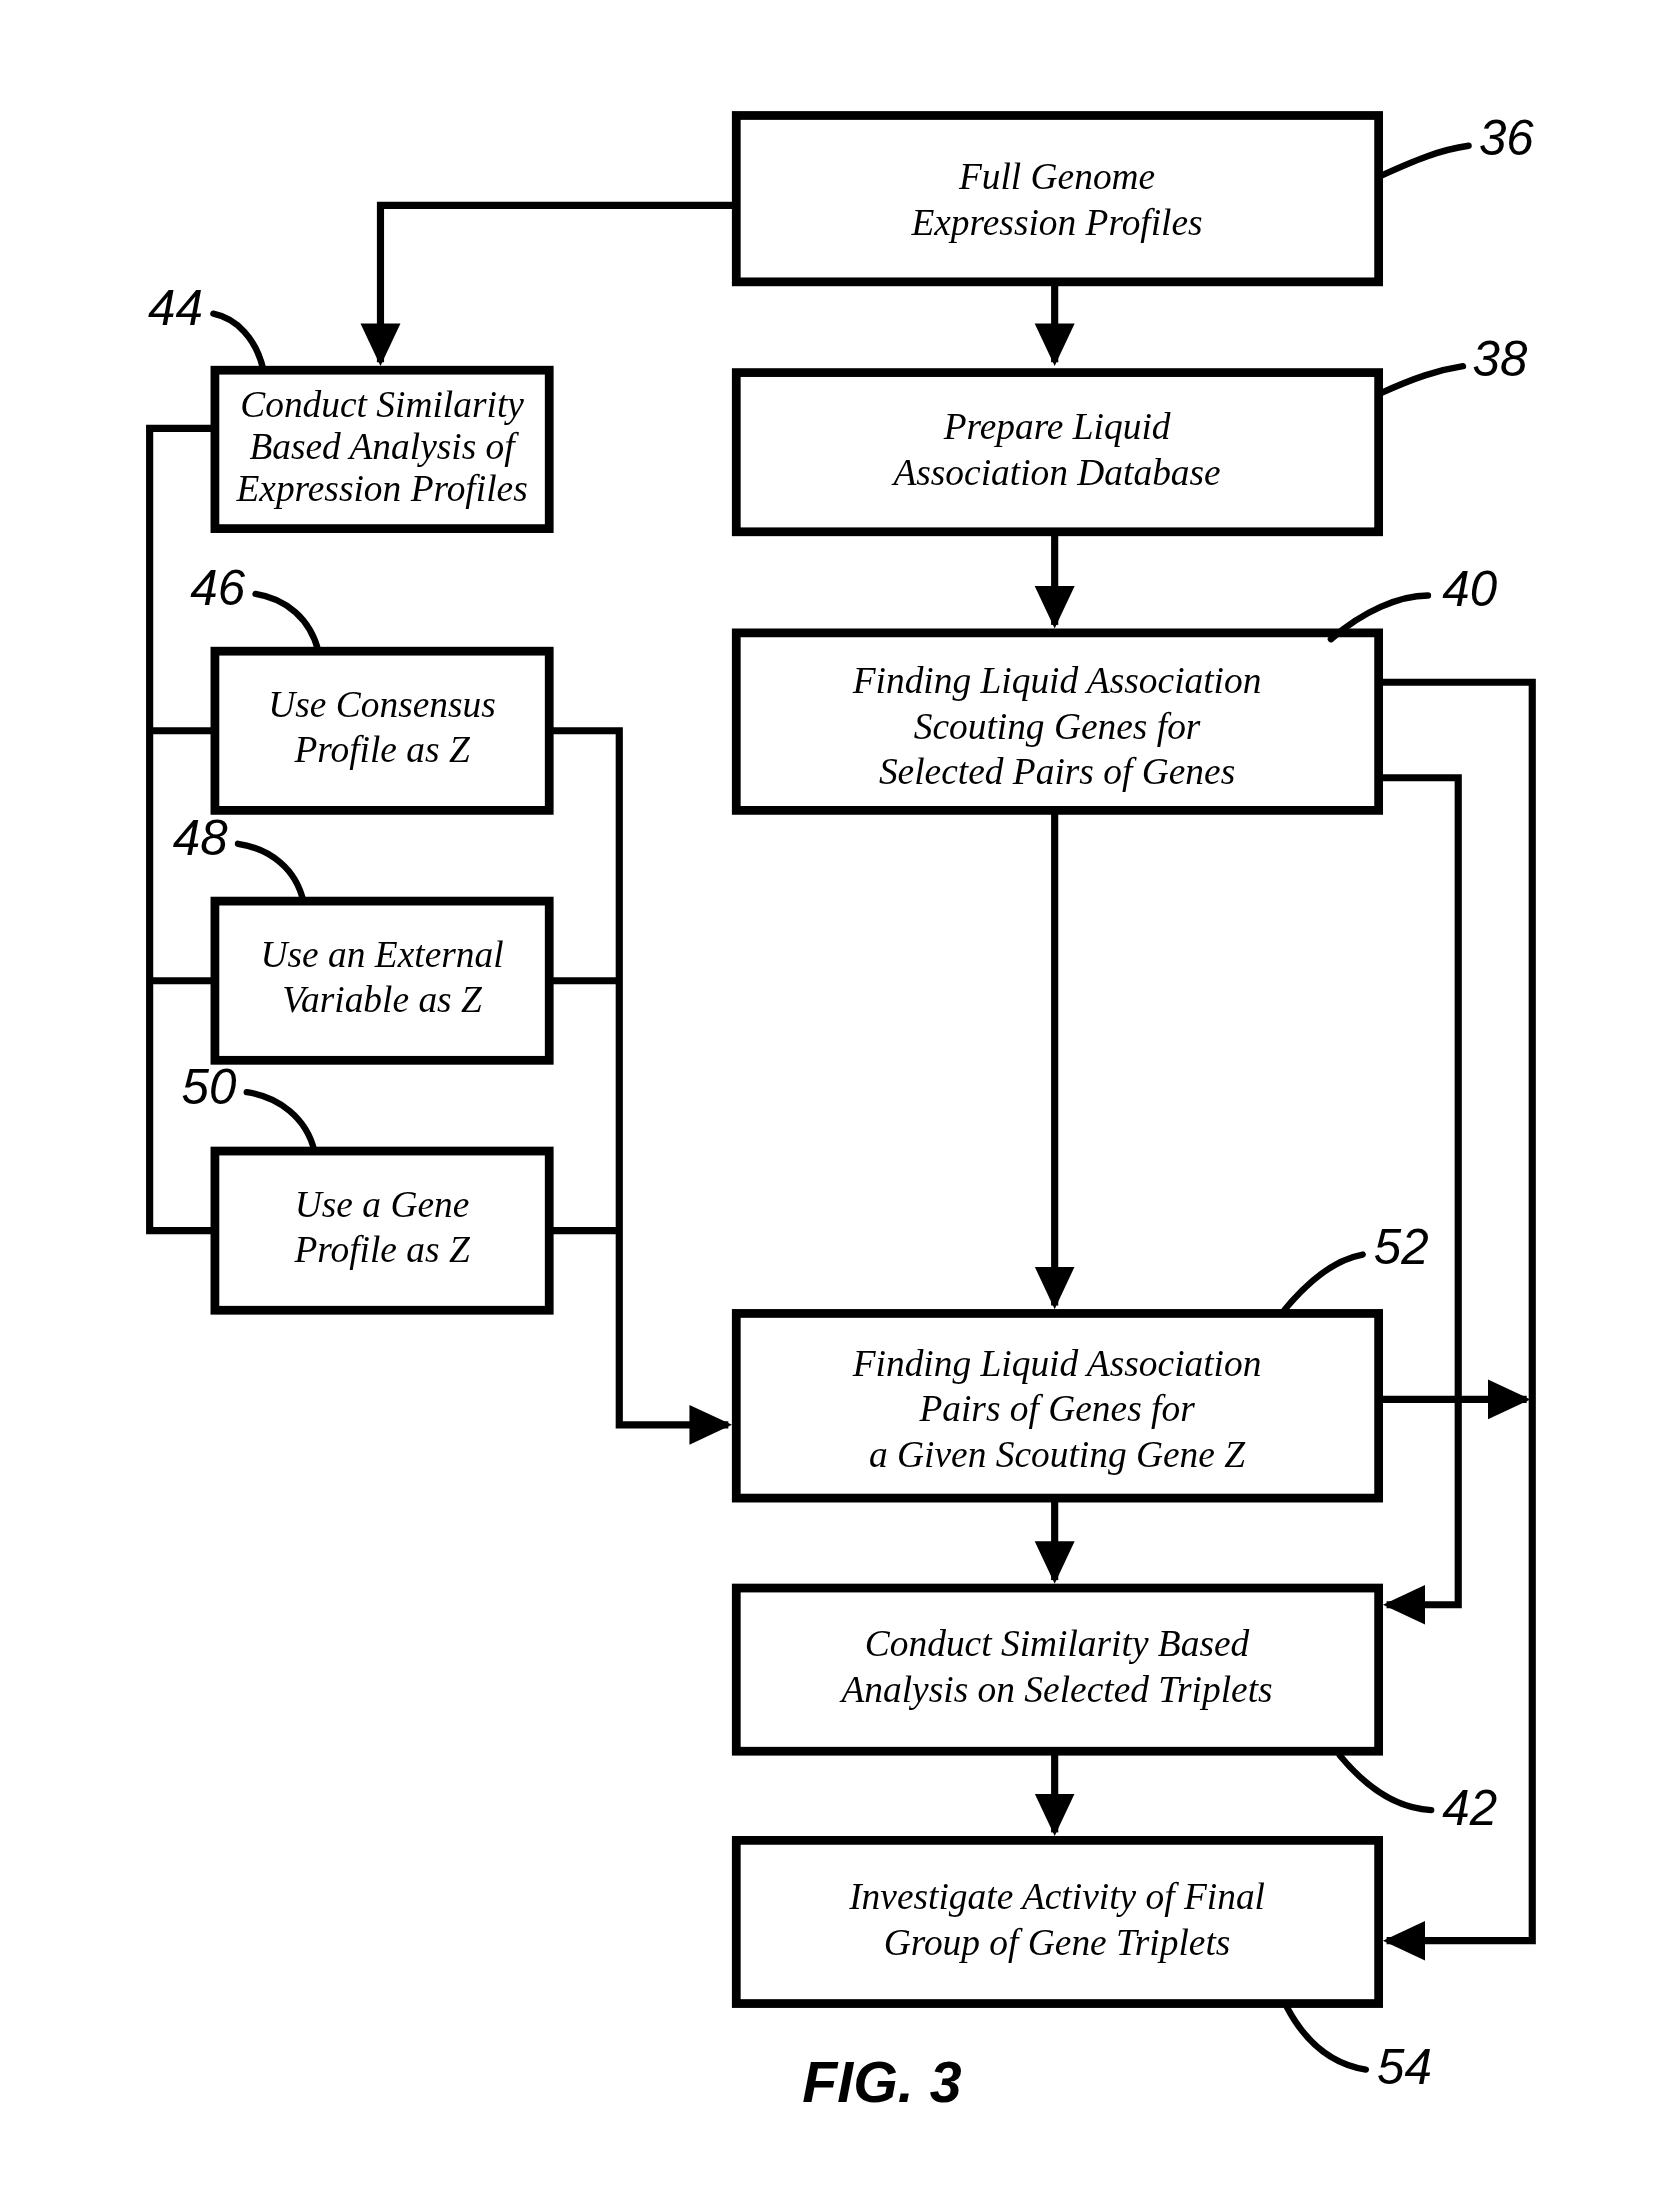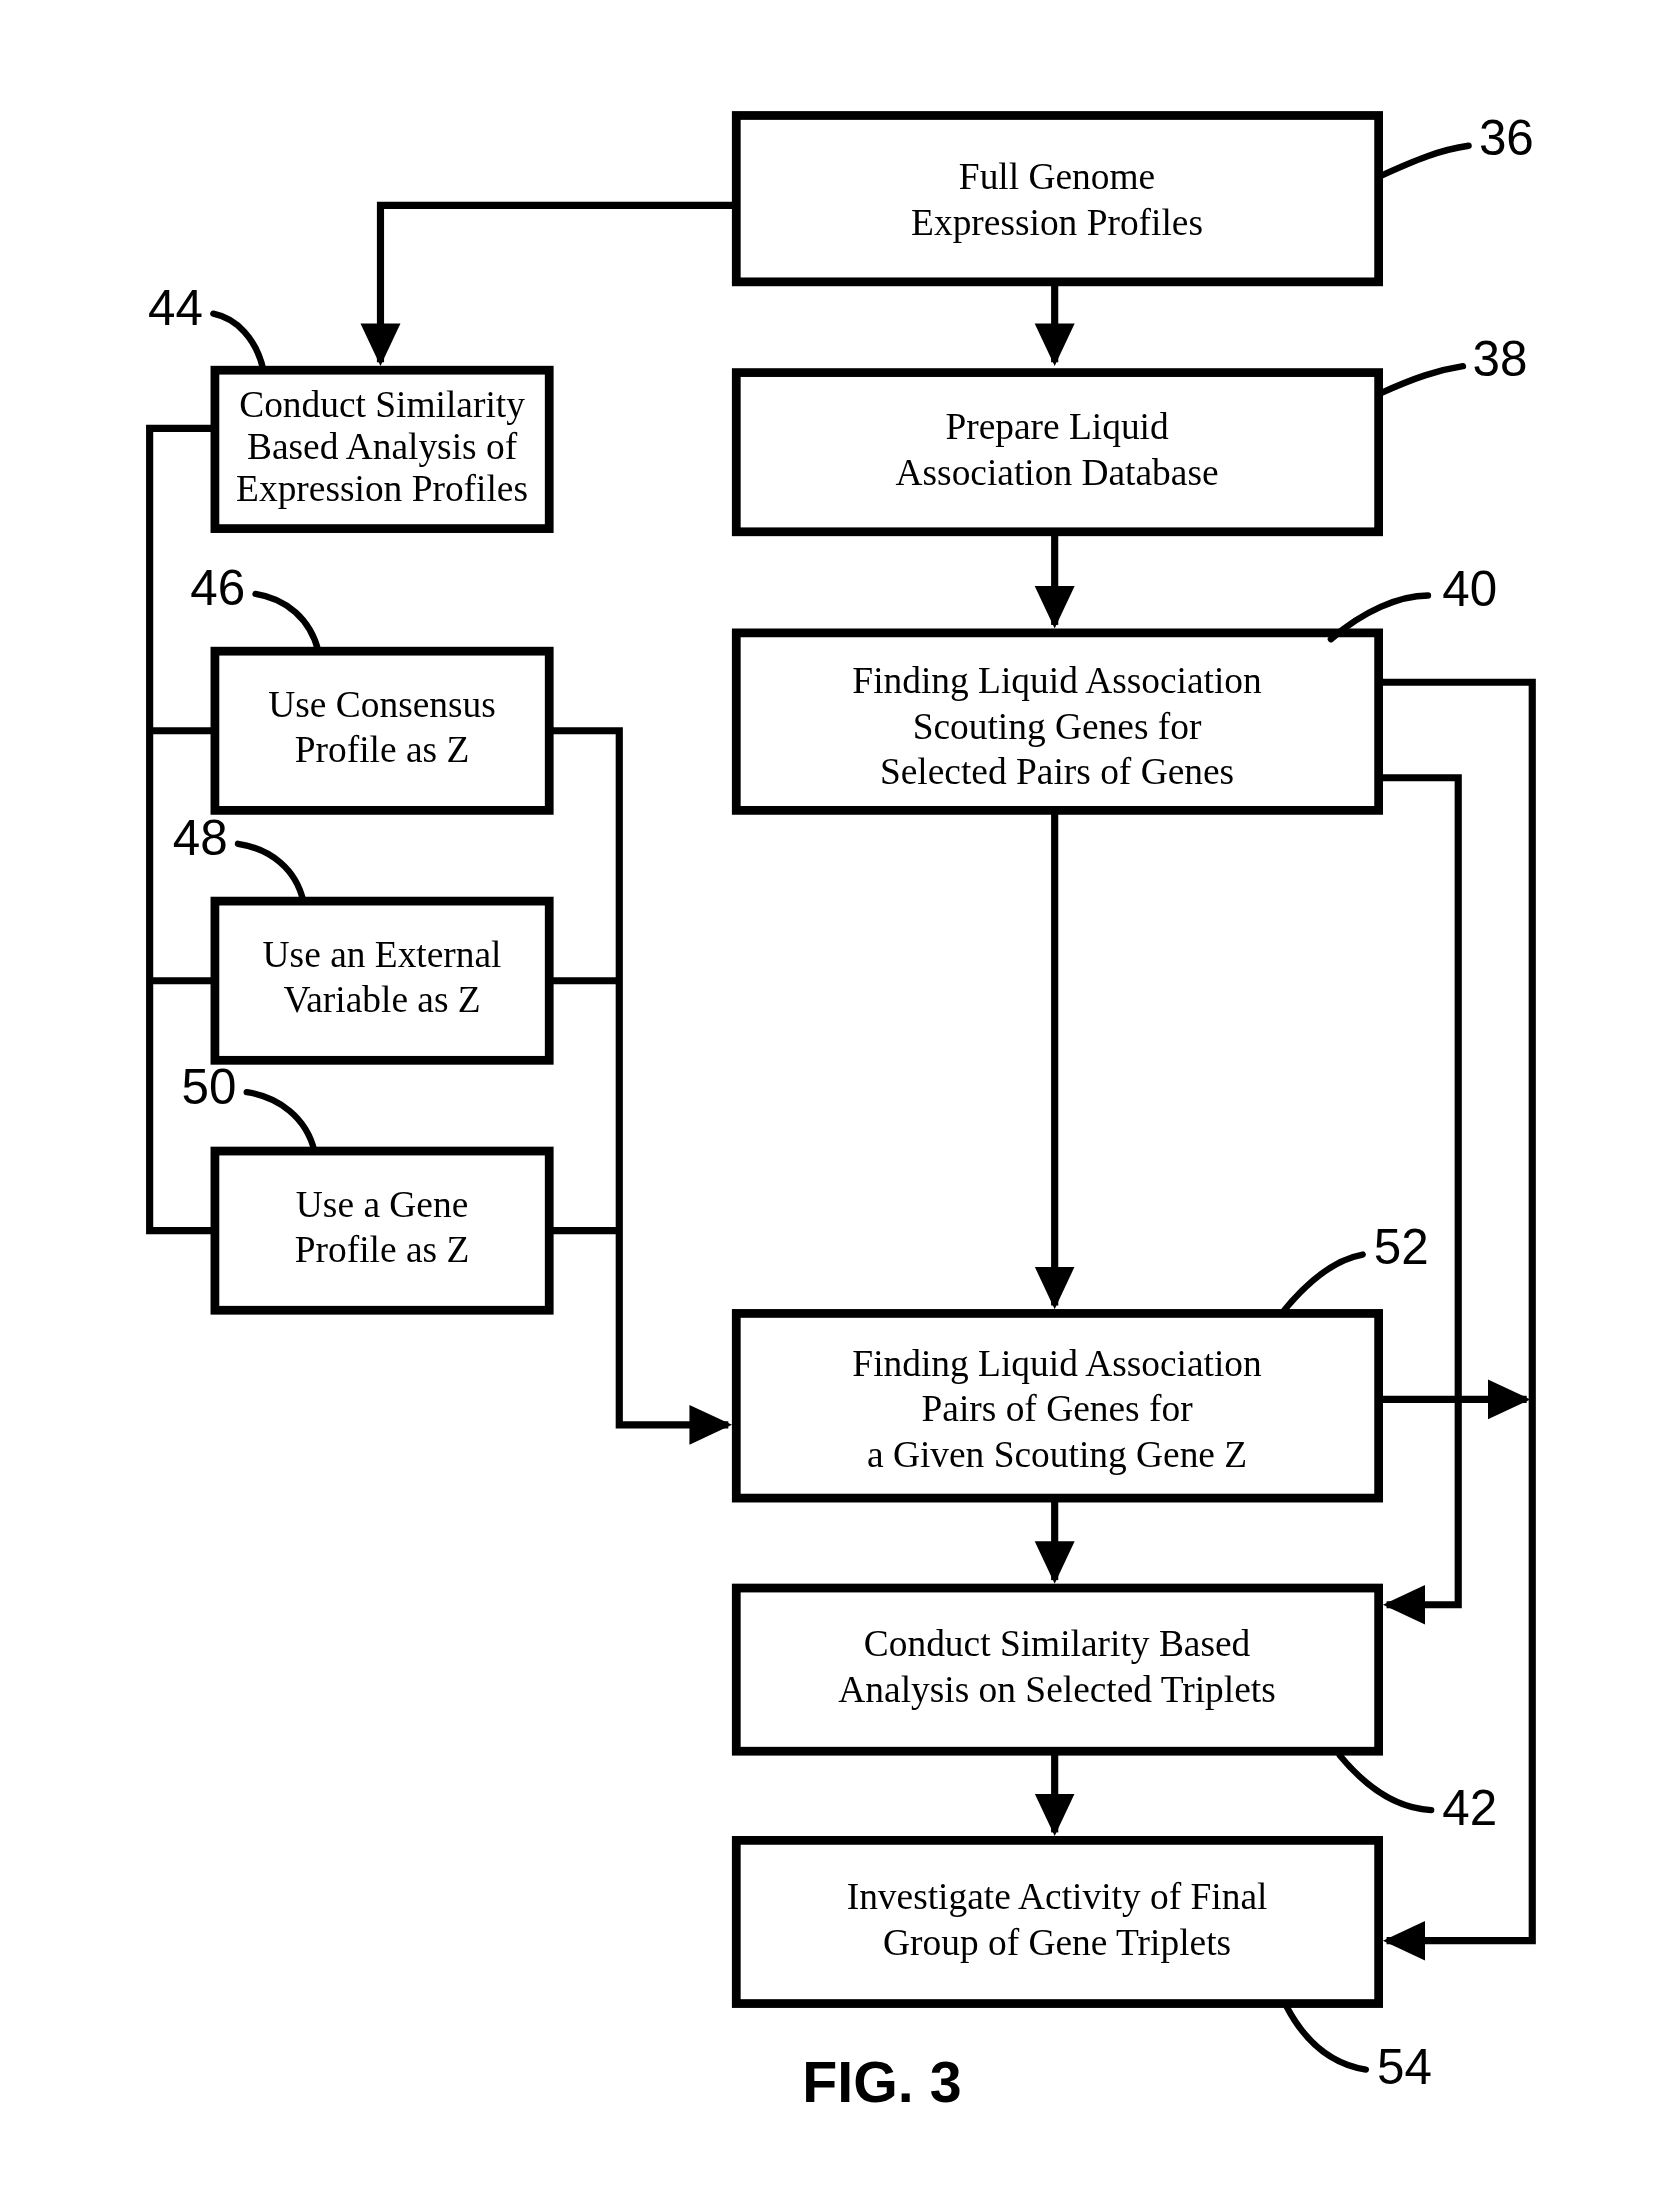--- a/index.html
+++ b/index.html
@@ -12,20 +12,21 @@
     height: 2205px;
     font-family: "Liberation Serif", serif;
     position: relative;
     overflow: hidden;
   }
   #figure-root {
     position: absolute;
     top: 0; left: 0;
     width: 1662px;
     height: 1957px;
+    font-style: italic;
   }
   svg#flowchart {
     display: block;
     width: 1662px;
     height: 2205px;
   }
   .boxrect {
     fill: #ffffff;
     stroke: #000000;
     stroke-width: 11;

